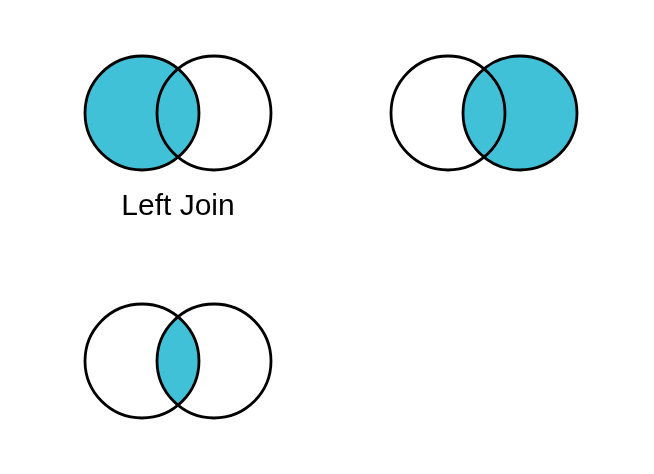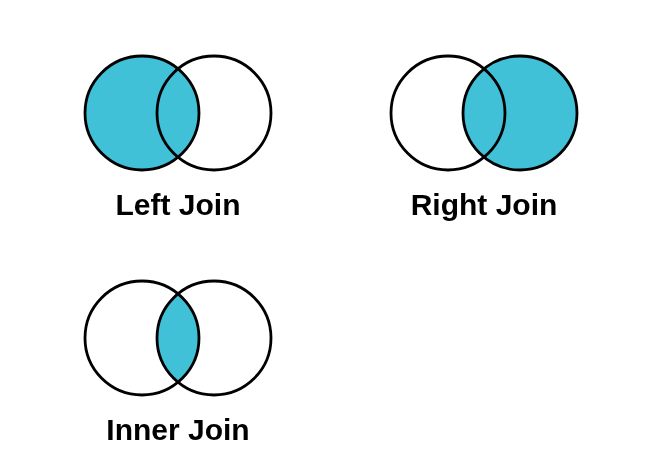--- a/index.html
+++ b/index.html
@@ -39,21 +39,21 @@
     stroke: none;
   }
   .outline {
     fill: none;
     stroke: var(--stroke);
     stroke-width: 2.8;
   }
   .caption {
     margin-top: 13px;
     font-size: 30px;
-    font-weight: bold;
+    font-weight: normal;
     line-height: 1.12;
     color: var(--label);
     text-align: center;
     max-width: 182px;
   }
 </style>
 </head>
 <body>
 
 <div class="page">
@@ -66,26 +66,24 @@
     </svg>
     <figcaption class="caption">Left Join</figcaption>
   </figure>
 
   <figure class="cell">
     <svg class="venn" viewBox="0 0 196 124">
       <circle class="fill-shape" cx="134" cy="62" r="57"></circle>
       <circle class="outline" cx="62" cy="62" r="57"></circle>
       <circle class="outline" cx="134" cy="62" r="57"></circle>
     </svg>
-    <figcaption class="caption">Right Join</figcaption>
   </figure>
 
   <figure class="cell">
     <svg class="venn" viewBox="0 0 196 124">
       <path class="fill-shape" d="M98 17.81 A57 57 0 0 1 98 106.19 A57 57 0 0 1 98 17.81 Z"></path>
       <circle class="outline" cx="62" cy="62" r="57"></circle>
       <circle class="outline" cx="134" cy="62" r="57"></circle>
     </svg>
-    <figcaption class="caption">Inner Join</figcaption>
   </figure>
 
 
 </div>
 
 </body></html>

